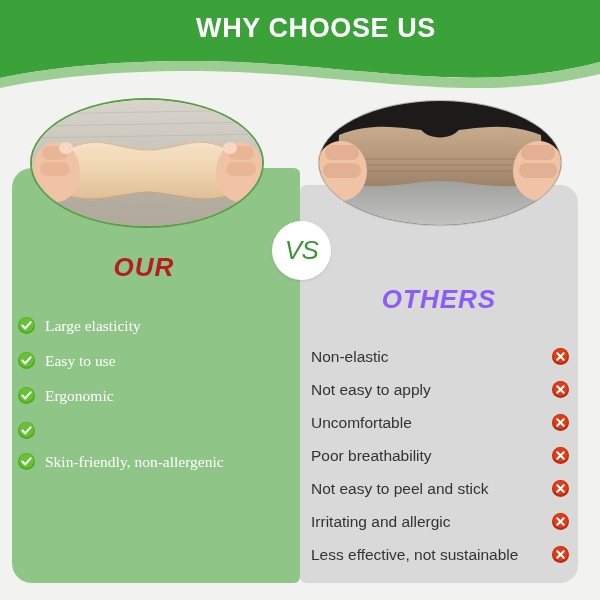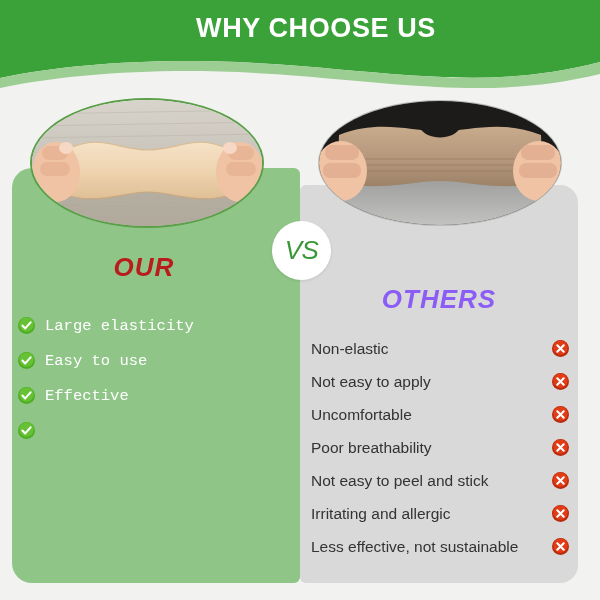--- a/index.html
+++ b/index.html
@@ -131,31 +131,31 @@
   .badge-check {
     flex: 0 0 auto;
     width: 17px; height: 17px;
     margin-top: 3px;
     margin-right: 10px;
   }
   .item-our-label {
     color: #ffffff;
     font-size: 15.5px;
     line-height: 1.55;
-    font-family: Liberation Mono, monospace;
+    font-family: Liberation Serif, serif;
   }
 
   .list-others {
     position: absolute;
     left: 311px; top: 340px;
     width: 258px;
   }
   .item-others {
     display: flex;
-    align-items: flex-start;
+    align-items: center;
     justify-content: space-between;
     height: 33px;
   }
   .item-others-label {
     color: #333333;
     font-size: 15.5px;
     font-family: "Liberation Sans", sans-serif;
   }
   .badge-x {
     flex: 0 0 auto;
@@ -288,30 +288,40 @@
     <span class="item-our-label">Easy to use</span>
   </div>
   <div class="item-our">
     <span class="badge-check">
       <svg width="17" height="17" viewBox="0 0 17 17">
         <circle cx="8.5" cy="8.5" r="8.5" fill="#4eae21"></circle>
         <circle cx="8.5" cy="7.6" r="7.2" fill="#66c234"></circle>
         <path d="M4.4,8.6 L7.2,11.4 L12.6,5.4" fill="none" stroke="#ffffff" stroke-width="2.1" stroke-linecap="round" stroke-linejoin="round"></path>
       </svg>
     </span>
-    <span class="item-our-label">Effective</span>
-  </div>
-  <div class="item-our">
-    <span class="badge-check">
-      <svg width="17" height="17" viewBox="0 0 17 17">
-        <circle cx="8.5" cy="8.5" r="8.5" fill="#4eae21"></circle>
-        <circle cx="8.5" cy="7.6" r="7.2" fill="#66c234"></circle>
-        <path d="M4.4,8.6 L7.2,11.4 L12.6,5.4" fill="none" stroke="#ffffff" stroke-width="2.1" stroke-linecap="round" stroke-linejoin="round"></path>
-      </svg>
-    </span>
+    <span class="item-our-label">Ergonomic</span>
+  </div>
+  <div class="item-our">
+    <span class="badge-check">
+      <svg width="17" height="17" viewBox="0 0 17 17">
+        <circle cx="8.5" cy="8.5" r="8.5" fill="#4eae21"></circle>
+        <circle cx="8.5" cy="7.6" r="7.2" fill="#66c234"></circle>
+        <path d="M4.4,8.6 L7.2,11.4 L12.6,5.4" fill="none" stroke="#ffffff" stroke-width="2.1" stroke-linecap="round" stroke-linejoin="round"></path>
+      </svg>
+    </span>
+  </div>
+  <div class="item-our">
+    <span class="badge-check">
+      <svg width="17" height="17" viewBox="0 0 17 17">
+        <circle cx="8.5" cy="8.5" r="8.5" fill="#4eae21"></circle>
+        <circle cx="8.5" cy="7.6" r="7.2" fill="#66c234"></circle>
+        <path d="M4.4,8.6 L7.2,11.4 L12.6,5.4" fill="none" stroke="#ffffff" stroke-width="2.1" stroke-linecap="round" stroke-linejoin="round"></path>
+      </svg>
+    </span>
+    <span class="item-our-label">Skin-friendly, non-allergenic</span>
   </div>
 </div>
 
 <div class="list-others">
   <div class="item-others">
     <span class="item-others-label">Non-elastic</span>
     <span class="badge-x">
       <svg width="17" height="17" viewBox="0 0 17 17">
         <circle cx="8.5" cy="8.5" r="8.5" fill="#b82a0c"></circle>
         <circle cx="8.5" cy="7.7" r="7.2" fill="#e23c17"></circle>

